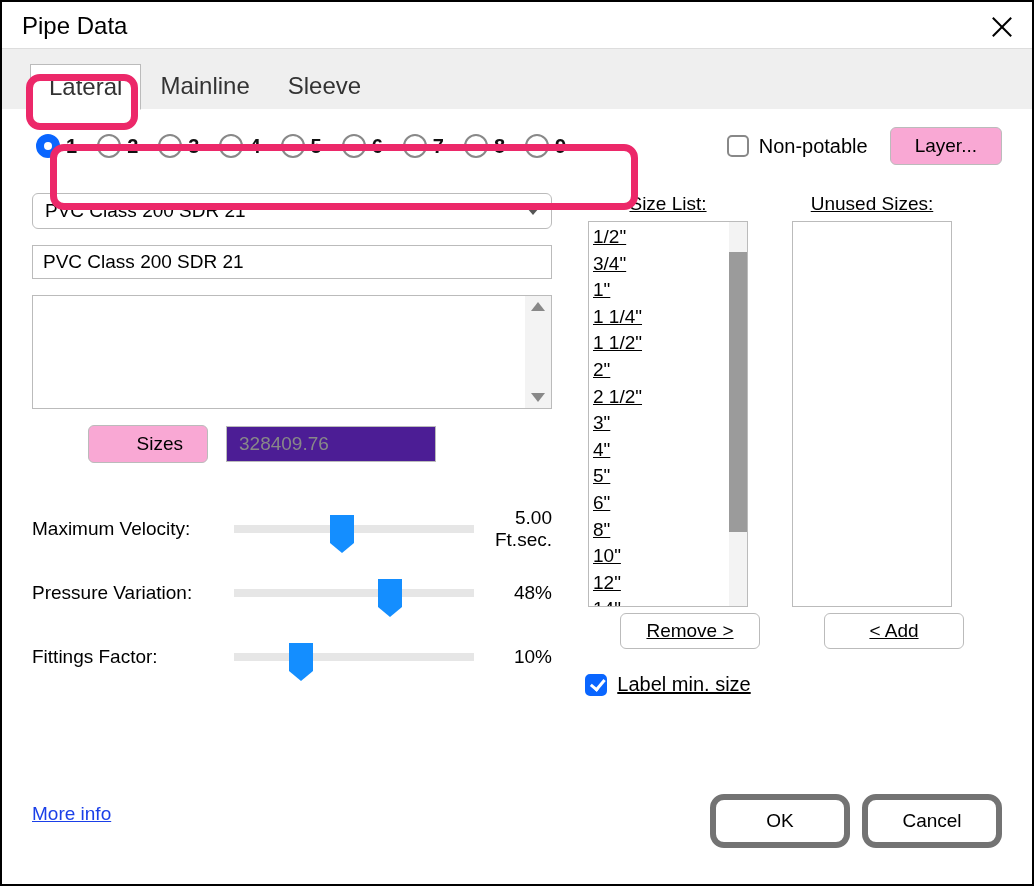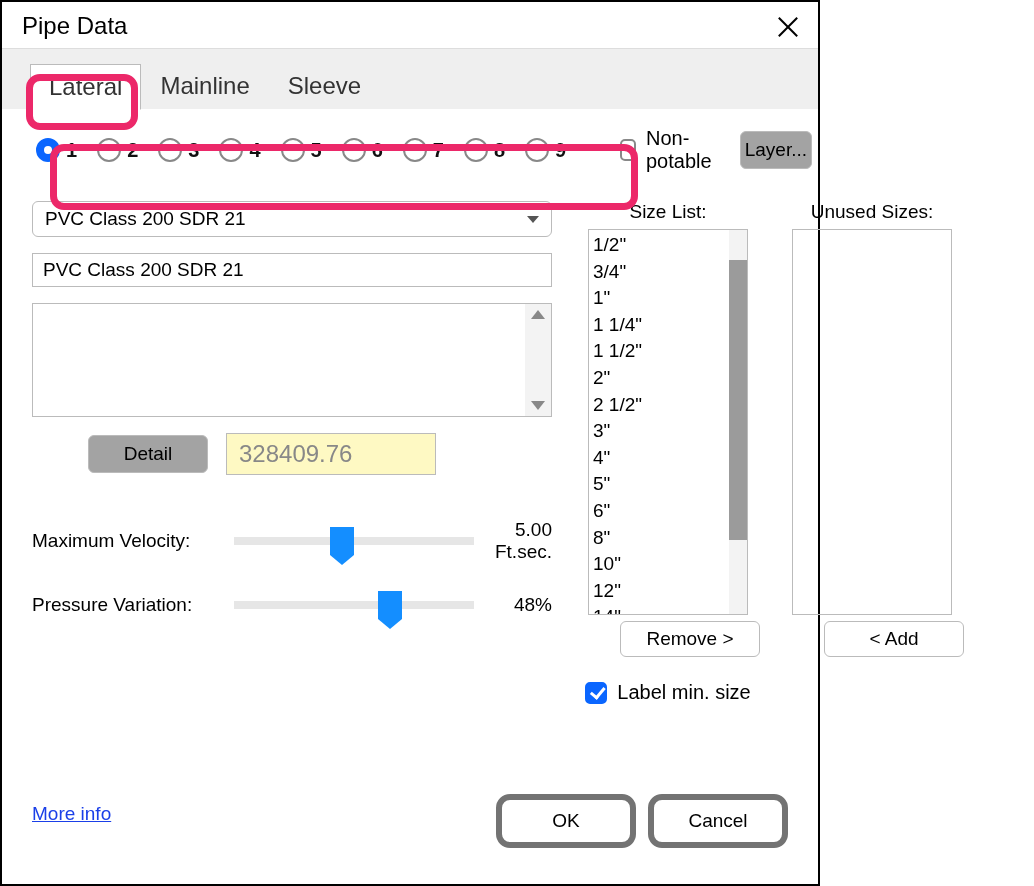--- a/index.html
+++ b/index.html
@@ -4,21 +4,21 @@
 <style>
   * { box-sizing: border-box; }
   html, body {
     margin: 0; padding: 0;
     font-family: "Segoe UI", Arial, sans-serif;
     font-size: 18px;
     background: #fff;
     color: #000;
   }
   .window {
-    width: 820px;
+    width: 1034px;
     height: 886px;
     border: 2px solid #000;
     position: relative;
     display: flex;
     flex-direction: column;
     background: #fff;
   }
   .titlebar {
     display: flex;
     align-items: center;
@@ -148,25 +148,26 @@
     content: "";
     width: 6px; height: 11px;
     border: solid #fff;
     border-width: 0 3px 3px 0;
     transform: rotate(40deg) translateY(-2px);
   }
 
   .btn {
     border: 1px solid #bbb;
     border-radius: 6px;
-    background: #a3a3a3;
-    padding: 7px 4px;
+    background: #f9a8d4;
+    padding: 7px 24px;
     font-size: 19px;
     cursor: pointer;
     color: #000;
+    text-align: right;
   }
 
   .main-columns {
     display: flex;
     gap: 24px;
   }
   .left-col {
     flex: 0 0 520px;
     display: flex;
     flex-direction: column;
@@ -224,23 +225,23 @@
   .detail-row {
     display: flex;
     gap: 18px;
     align-items: center;
     padding-left: 56px;
   }
   .readonly-num {
     border: 1px solid #bbb;
     padding: 6px 12px;
     color: #888;
-    font-size: 24px;
+    font-size: 19px;
     width: 210px;
-    background: #fef9c3;
+    background: #4c1d95;
   }
 
   .slider-row {
     display: flex;
     align-items: center;
     gap: 2px;
     height: 48px;
   }
   .slider-label {
     width: 200px;
@@ -272,20 +273,21 @@
   .slider-value {
     flex: 1;
     text-align: right;
     font-size: 19px;
   }
 
   .right-col {
     flex: 1;
     display: flex;
     gap: 20px;
+    text-decoration: underline;
   }
   .list-col {
     display: flex;
     flex-direction: column;
     align-items: center;
     gap: 6px;
   }
   .list-title {
     font-size: 19px;
     text-align: center;
@@ -441,21 +443,21 @@
 
         <div class="textarea-wrap">
           <div class="ta-body"></div>
           <div class="ta-scroll">
             <div class="arrow-up"></div>
             <div class="arrow-down"></div>
           </div>
         </div>
 
         <div class="detail-row">
-          <button class="btn" style="width:120px">Detail</button>
+          <button class="btn" style="width:120px">Sizes</button>
           <div class="readonly-num">328409.76</div>
         </div>
 
         <div style="height:10px"></div>
 
         <div class="slider-row">
           <div class="slider-label">Maximum Velocity:</div>
           <div class="slider-track">
             <div class="slider-thumb" id="th-mv" style="left: 45%;"></div>
           </div>
@@ -463,20 +465,27 @@
         </div>
 
         <div class="slider-row">
           <div class="slider-label">Pressure Variation:</div>
           <div class="slider-track">
             <div class="slider-thumb" id="th-pv" style="left: 65%;"></div>
           </div>
           <div class="slider-value">48%</div>
         </div>
 
+        <div class="slider-row">
+          <div class="slider-label">Fittings Factor:</div>
+          <div class="slider-track">
+            <div class="slider-thumb" id="th-ff" style="left: 28%;"></div>
+          </div>
+          <div class="slider-value">10%</div>
+        </div>
 
       </div>
 
       <div class="right-col">
         <div class="list-col">
           <div class="list-title">Size List:</div>
           <div class="listbox">
             <ul id="size-list-ul">
                 <li>1/2"</li>
                 <li>3/4"</li>

